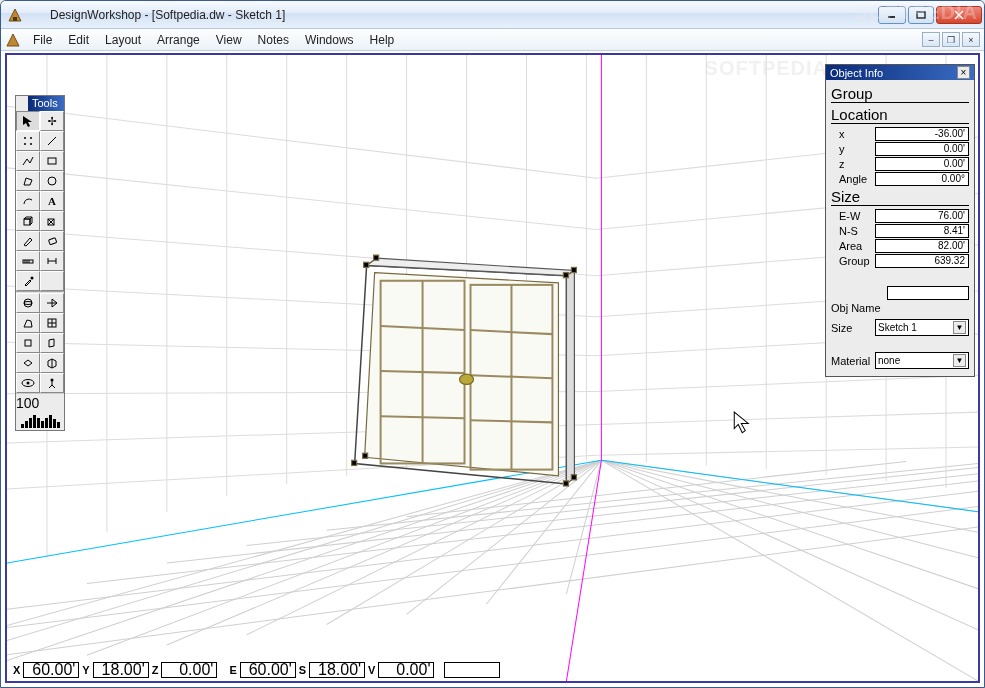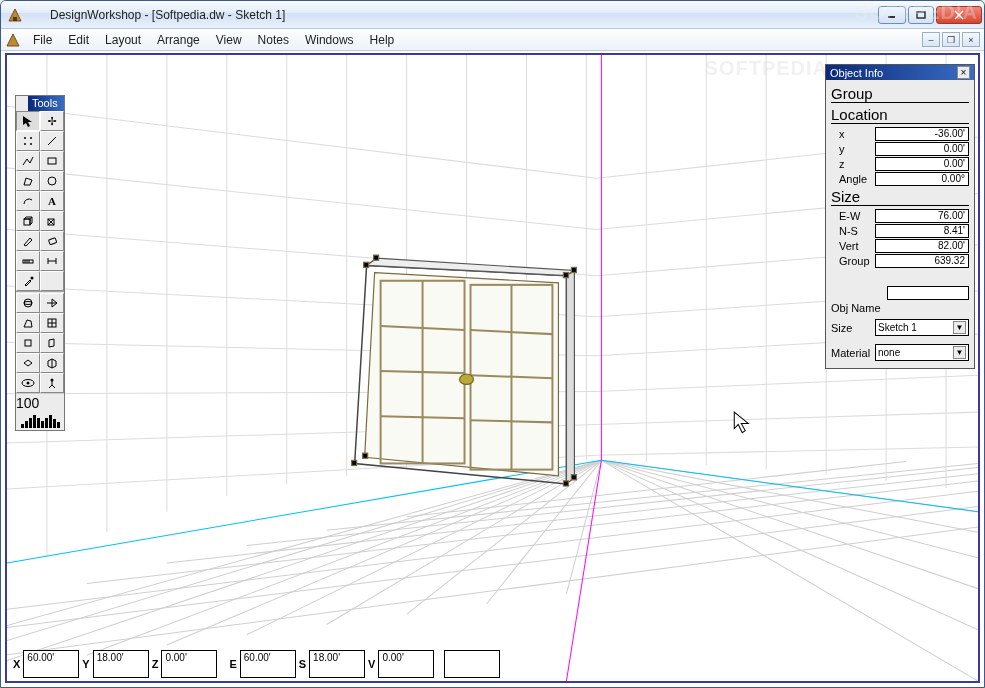--- a/index.html
+++ b/index.html
@@ -49,21 +49,21 @@
 .obj-label { flex:0 0 44px; }
 .obj-label.indent { padding-left:8px; }
 .obj-val { flex:1; height:14px; border:1px solid #000; background:#fff; text-align:right; padding:0 3px; font-size:10px; line-height:12px; }
 .obj-underline { border-bottom:1px solid #000; margin:2px 0 3px; font-size:15px; }
 .obj-select { flex:1; height:17px; border:1px solid #000; background:#fff; display:flex; align-items:center; padding:0 2px; font-size:10px; }
 .obj-select .arr { margin-left:auto; width:13px; height:13px; background:#ececec; border:1px solid #888; text-align:center; line-height:11px; font-size:8px; }
 
 
 .status-coords { position:absolute; bottom:3px; left:4px; display:flex; align-items:center; gap:1px; font-size:11px; }
 .coord-lbl { font-weight:bold; padding:0 2px; }
-.coord-box { width:56px; height:28px; border:1px solid #000; background:#fff; padding:0 3px; font-size:10px; line-height:14px; }
+.coord-box { width:56px; height:16px; border:1px solid #000; background:#fff; text-align:right; padding:0 3px; font-size:16px; line-height:14px; }
 .coord-box.wide { width:56px; }
 .coord-gap { width:8px; }
 svg.gridsvg { position:absolute; inset:0; width:100%; height:100%; }
 
 .watermark { position:absolute; top:2px; right:150px; color:#ddd; font-size:20px; font-weight:bold; letter-spacing:1px; opacity:0.4; }
 .watermark2 { position:absolute; top:0px; right:6px; color:#eee; font-size:20px; font-weight:bold; letter-spacing:1px; opacity:0.3; }
 
 </style>
 </head>
 <body>
@@ -441,39 +441,39 @@
         <div class="obj-underline">Size</div>
         <div class="obj-row">
             <span class="obj-label indent">E-W</span>
             <span class="obj-val">76.00'</span>
           </div>
         <div class="obj-row">
             <span class="obj-label indent">N-S</span>
             <span class="obj-val">8.41'</span>
           </div>
         <div class="obj-row">
-            <span class="obj-label indent">Vert</span>
+            <span class="obj-label indent">Area</span>
             <span class="obj-val">82.00'</span>
           </div>
         <div class="obj-row">
             <span class="obj-label indent">Group</span>
             <span class="obj-val">639.32</span>
           </div>
         <div class="obj-row" style="margin-top:3px;">
             <span class="obj-label" style="flex:0 0 56px;margin-top:31px;">Obj Name</span>
             <span class="obj-val"></span>
           </div>
         <div class="obj-row" style="margin-top:5px;">
             <span class="obj-label">Size</span>
           <div class="obj-select">
               <span>Sketch 1</span>
               <span class="arr">▼</span>
             </div>
         </div>
-        <div class="obj-row" style="margin-top:8px;justify-content:center;">
+        <div class="obj-row" style="margin-top:16px;justify-content:center;">
             <span class="obj-label">Material</span>
           <div class="obj-select">
               <span>none</span>
               <span class="arr">▼</span>
             </div>
         </div>
       </div>
     </div>
 
     <div class="status-coords">

